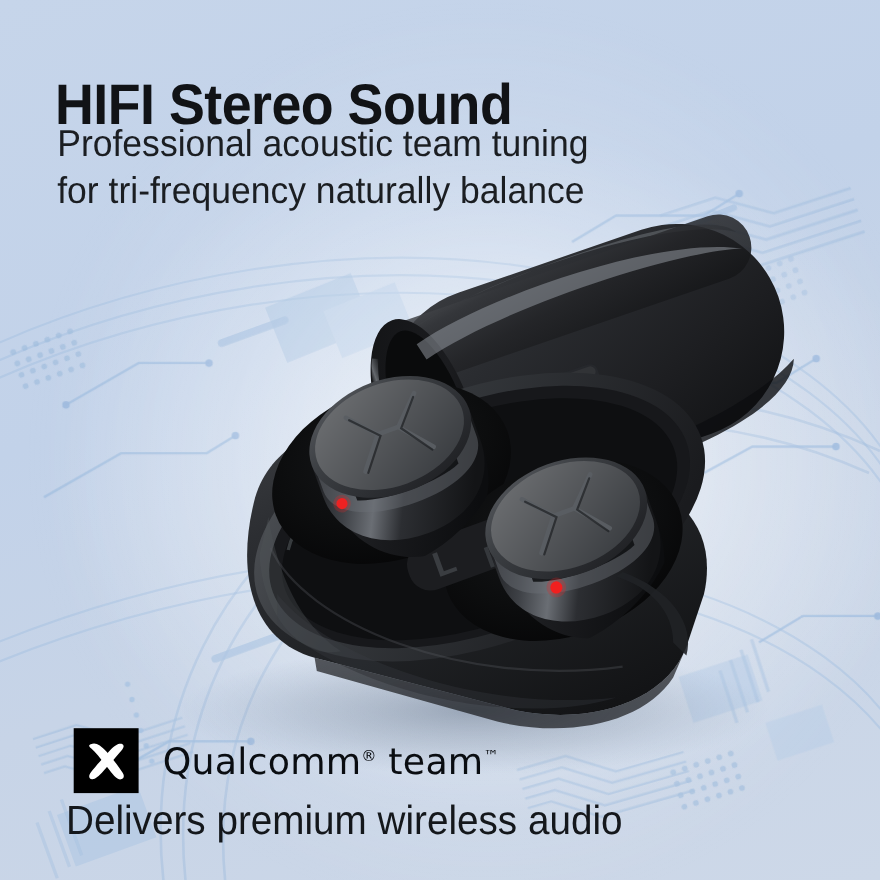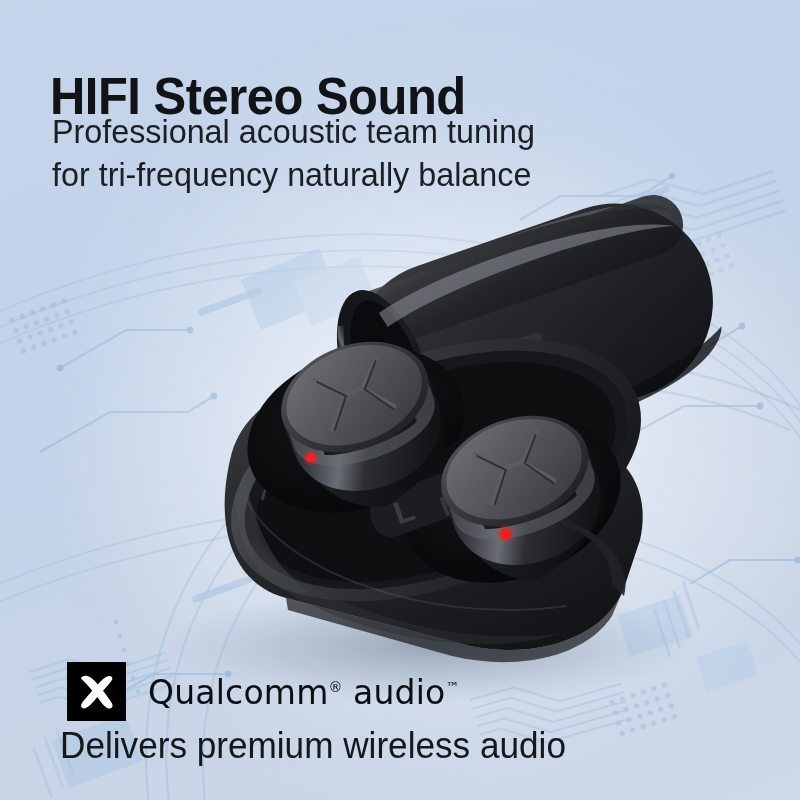--- a/index.html
+++ b/index.html
@@ -424,18 +424,18 @@
     <span class="aptx-mark">
       <svg width="59" height="59" viewBox="0 0 59 59" xmlns="http://www.w3.org/2000/svg">
         <path d="M15.5 14.5 C 20 12.5, 24 15, 29.5 21 C 35 27, 40.5 34.5, 44.5 40.5
                  C 46.5 43.5, 45.5 46, 43 46.5 C 40 47, 37 44, 32.5 38
                  C 27 31, 21.5 23.5, 16 18.5 C 13.5 16.5, 13.5 15.2, 15.5 14.5 Z" fill="#ffffff"></path>
         <path d="M43.5 14.2 C 45.8 15, 46 17, 44 19.5 C 40 24.5, 33 32, 27 39
                  C 22 44.8, 18.5 47.2, 15.8 46.2 C 13.4 45.3, 13.6 42.6, 16 39.6
                  C 20.5 34, 27.5 26, 33.5 19.5 C 38 14.8, 41.4 13.5, 43.5 14.2 Z" fill="#ffffff"></path>
       </svg>
     </span>
-    <span class="aptx-word"><span>Qualcomm</span><sup>®</sup><span> audio</span><sup>™</sup></span>
+    <span class="aptx-word"><span>Qualcomm</span><sup>®</sup><span> team</span><sup>™</sup></span>
   </div>
 
   <div class="tagline">Delivers premium wireless audio</div>
 
 </div>
 
 </body></html>

